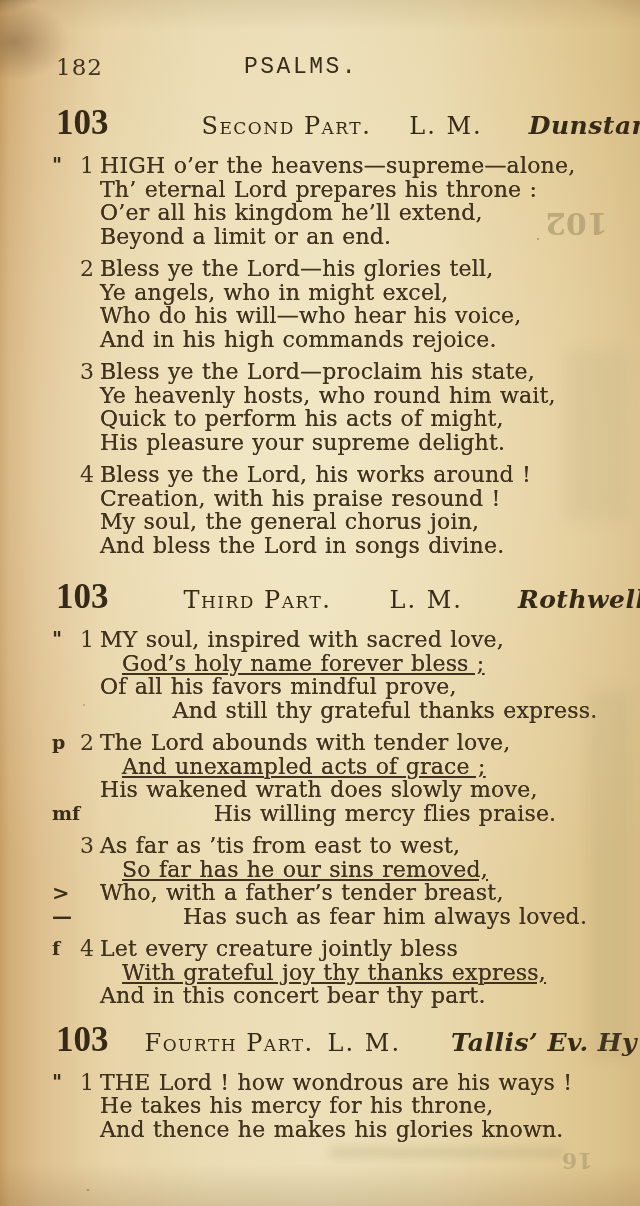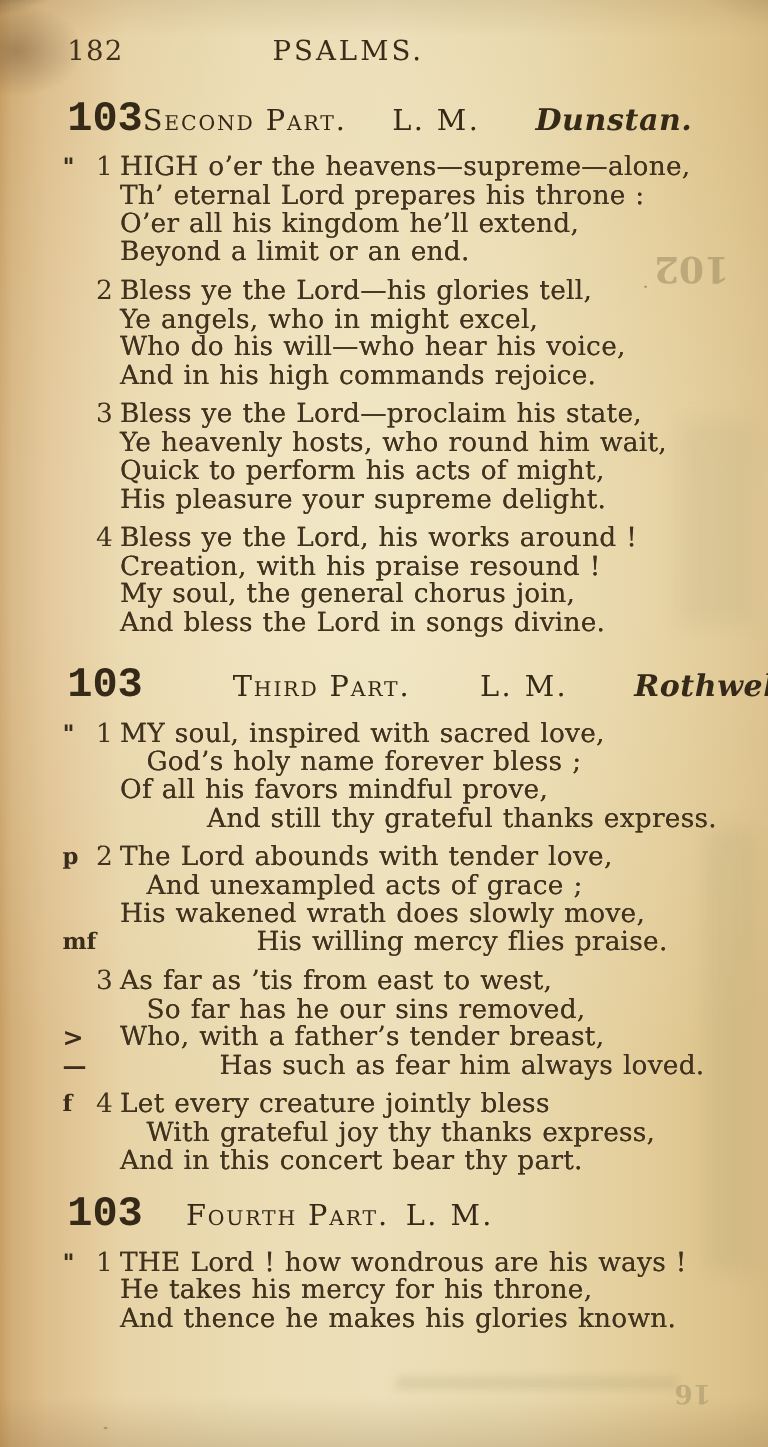--- a/index.html
+++ b/index.html
@@ -16,43 +16,43 @@
       radial-gradient(150px 80px at -30px -40px, rgba(18,10,5,.9), rgba(18,10,5,0) 70%),
       radial-gradient(80px 55px at 14px 42px, rgba(88,60,34,.38), rgba(88,60,34,0) 70%),
       radial-gradient(120px 60px at 660px -20px, rgba(120,88,50,.25), rgba(120,88,50,0) 70%),
       linear-gradient(0deg, rgba(120,85,40,.20) 0, rgba(120,85,40,0) 3.5%),
       linear-gradient(180deg, rgba(120,85,40,.12) 0, rgba(120,85,40,0) 2.5%),
       radial-gradient(900px 650px at 48% 38%, rgba(255,250,228,.30), rgba(255,250,228,0) 70%),
       linear-gradient(90deg,#c79e65 0,#d2ae77 1.5%,#debf8e 6%,#e7d3a6 16%,#ebdcb4 32%,#ecdfb9 50%,#e9d9ae 68%,#e2cb97 86%,#dcc28b 95%,#d7bb84 100%);
   }
   .content{position:relative;padding:30px 0 0 50px;}
   
-  .pagehead{position:relative;height:26px;line-height:26px;}
+  .pagehead{position:relative;height:26px;line-height:26px;margin-top:24px;}
   .folio{margin-left:6px;font-size:23px;letter-spacing:1px;}
-  .rhead{position:absolute;left:177px;top:0;font-size:23px;letter-spacing:2.5px;color:#392c19;}
+  .rhead{position:absolute;left:194px;top:0;font-size:23px;letter-spacing:2.5px;color:#392c19;font-family:Liberation Mono, monospace;}
   
   .hymn-title{display:flex;align-items:baseline;line-height:32px;white-space:nowrap;color:#352917;}
-  .hnum{font-family:Liberation Mono, monospace;font-weight:bold;font-size:35px;margin-left:6px;}
+  .hnum{font-family:Liberation Serif, serif;font-weight:bold;font-size:35px;margin-left:6px;}
   .hpart{font-size:24px;font-variant:small-caps;letter-spacing:1.5px;}
   .hmeter{font-size:24px;letter-spacing:2px;text-align:center;}
   .htune{font-size:25px;font-style:italic;font-weight:bold;letter-spacing:.5px;}
-  .t1{margin-top:27px}.t1 .hpart{}.t1 .hmeter{margin-left:38px}.t1 .htune{margin-left:46px}
+  .t1{margin-top:27px}.t1 .hpart{margin-left:93px}.t1 .hmeter{margin-left:38px}.t1 .htune{margin-left:46px}
   .t2{margin-top:24px}.t2 .hpart{margin-left:75px}.t2 .hmeter{margin-left:58px}.t2 .htune{margin-left:55px}
   .t3{margin-top:16px}.t3 .hpart{margin-left:36px}.t3 .hmeter{margin-left:14px}.t3 .htune{margin-left:50px}
   
   .verse{margin-top:9px;}
   .hymn-title + .verse{margin-top:12px;}
   .vline{display:grid;grid-template-columns:30px 20px auto;line-height:23.5px;}
   .dyn{font-size:20px;font-weight:bold;padding-left:2px;letter-spacing:-2px;color:#3a2d1b;}
   .dyn.it{font-size:19px;letter-spacing:0;}
   .dyn.gt{font-size:21px;letter-spacing:0;}
   .dyn.dash{font-size:20px;letter-spacing:0;}
   .vnum{font-size:22px;text-align:right;padding-right:8px;}
   .vtext{font-size:22px;white-space:nowrap;letter-spacing:.2px;word-spacing:1px;text-shadow:0 0 .5px rgba(62,49,32,.85);}
-  .alt .vline:nth-of-type(2) .vtext{padding-left:22px;}
+  .alt .vline:nth-of-type(2) .vtext{padding-left:22px;text-decoration:underline;}
   .alt .vline:nth-of-type(4) .vtext{padding-left:30px;text-align:center;}
   
   .ghost{position:absolute;transform:rotate(180deg);color:rgba(148,132,92,.5);font-weight:bold;filter:blur(.6px);}
   .ghost-1{left:545px;top:206px;font-size:30px;}
   .ghost-2{left:562px;top:1148px;font-size:22px;color:rgba(148,132,92,.42);}
   .smudge{position:absolute;background:rgba(150,138,96,.2);filter:blur(4px);}
   .smudge-1{left:330px;top:1147px;width:235px;height:11px;transform:skewX(-6deg);}
   .smudge-2{left:588px;top:690px;width:42px;height:370px;background:rgba(150,138,96,.12);filter:blur(7px);}
   .smudge-3{left:566px;top:350px;width:60px;height:170px;background:rgba(150,138,96,.10);filter:blur(8px);}
 </style>
@@ -262,20 +262,21 @@
           <span class="vtext">And in this concert bear thy part.</span>
         </div>
       </div>
     </section>
 
     <section>
       <div class="hymn-title t3">
         <span class="hnum">103</span>
         <span class="hpart">Fourth Part.</span>
         <span class="hmeter">L. M.</span>
+        <span class="htune">Tallis’ Ev. Hy</span>
       </div>
 
       <div class="verse">
         <div class="vline">
           <span class="dyn">''</span>
           <span class="vnum">1</span>
           <span class="vtext">THE Lord ! how wondrous are his ways !</span>
         </div>
         <div class="vline">
           <span class="dyn"></span>

